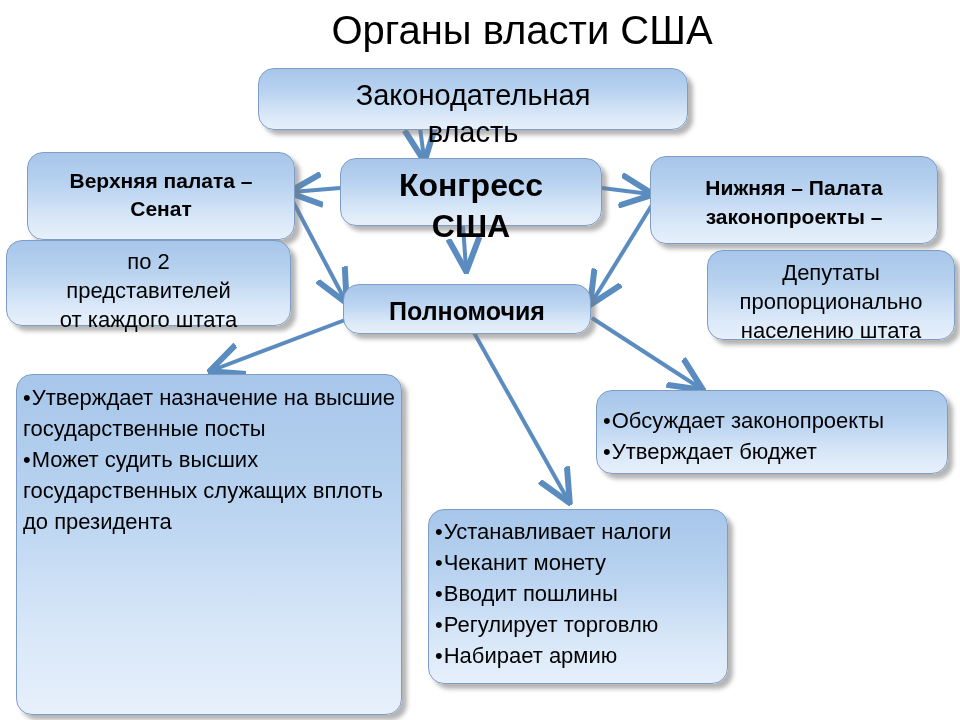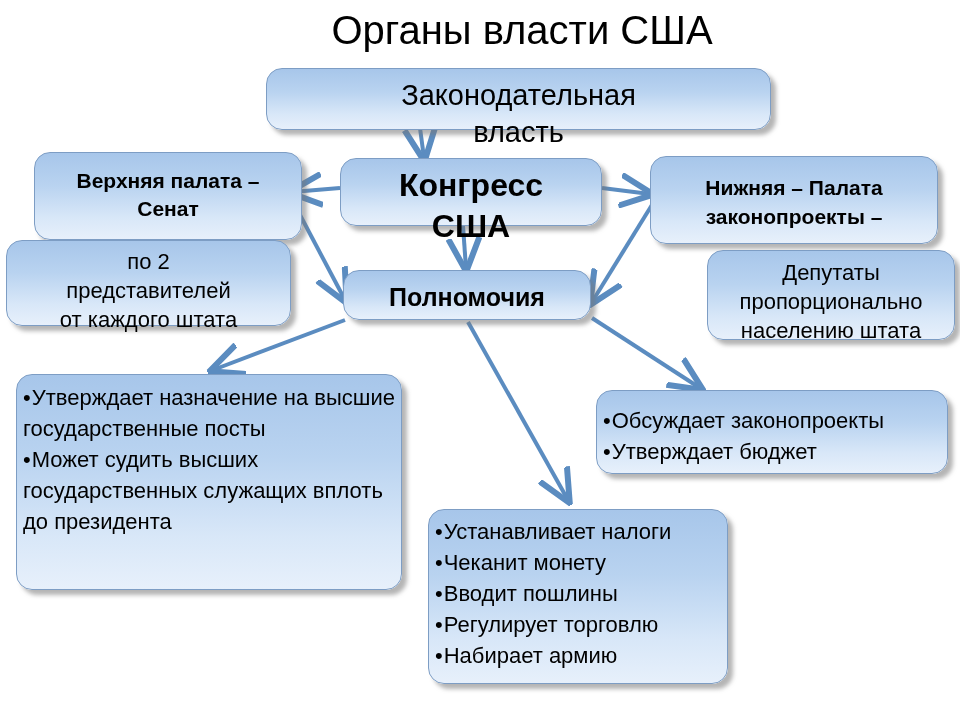--- a/index.html
+++ b/index.html
@@ -115,35 +115,35 @@
       <line x1="655" y1="200" x2="592" y2="302" marker-start="url(#ah2)" marker-end="url(#ah)"></line>
 
       <line x1="345" y1="320" x2="213" y2="370" marker-end="url(#ah)"></line>
 
       <line x1="468" y1="322" x2="568" y2="500" marker-end="url(#ah)"></line>
 
       <line x1="592" y1="318" x2="700" y2="388" marker-end="url(#ah)"></line>
     </g>
   </svg>
 
-  <div class="box" id="box-legislative" style="left:266px; top:68px; width:505px; height:62px;">
+  <div class="box" id="box-legislative" style="left:258px; top:68px; width:430px; height:62px;">
     <div class="txt center-txt">
       <div>Законодательная</div>
       <div>власть</div>
     </div>
   </div>
 
   <div class="box" id="box-congress" style="left:340px; top:158px; width:262px; height:68px;">
     <div class="txt center-txt b">
       <div>Конгресс</div>
       <div>США</div>
     </div>
   </div>
 
-  <div class="box" id="box-upper" style="left:34px; top:152px; width:268px; height:88px;">
+  <div class="box" id="box-upper" style="left:27px; top:152px; width:268px; height:88px;">
     <div class="txt center-txt b">
       <div>Верхняя палата –</div>
       <div>Сенат</div>
     </div>
   </div>
 
   <div class="box" id="box-lower" style="left:650px; top:156px; width:288px; height:88px;">
     <div class="txt center-txt b">
       <div>Нижняя – Палата</div>
       <div>законопроекты –</div>
@@ -159,27 +159,27 @@
   </div>
 
   <div class="box" id="box-house-detail" style="left:707px; top:250px; width:248px; height:90px;">
     <div class="txt center-txt">
       <div>Депутаты</div>
       <div>пропорционально</div>
       <div>населению штата</div>
     </div>
   </div>
 
-  <div class="box" id="box-powers" style="left:343px; top:270px; width:248px; height:50px;">
+  <div class="box" id="box-powers" style="left:343px; top:284px; width:248px; height:50px;">
     <div class="txt center-txt b">
       <div>Полномочия</div>
     </div>
   </div>
 
-  <div class="box" id="box-powers-left" style="left:16px; top:374px; width:386px; height:216px;text-decoration:underline;">
+  <div class="box" id="box-powers-left" style="left:16px; top:374px; width:386px; height:341px;text-decoration:underline;">
     <div class="txt left-txt">
       <span class="bullet-line">Утверждает назначение на высшие государственные посты</span>
       <span class="bullet-line">Может судить высших государственных служащих вплоть до президента</span>
     </div>
   </div>
 
   <div class="box" id="box-powers-center" style="left:428px; top:509px; width:300px; height:175px;">
     <div class="txt left-txt">
       <span class="bullet-line">Устанавливает налоги</span>
       <span class="bullet-line">Чеканит монету</span>

